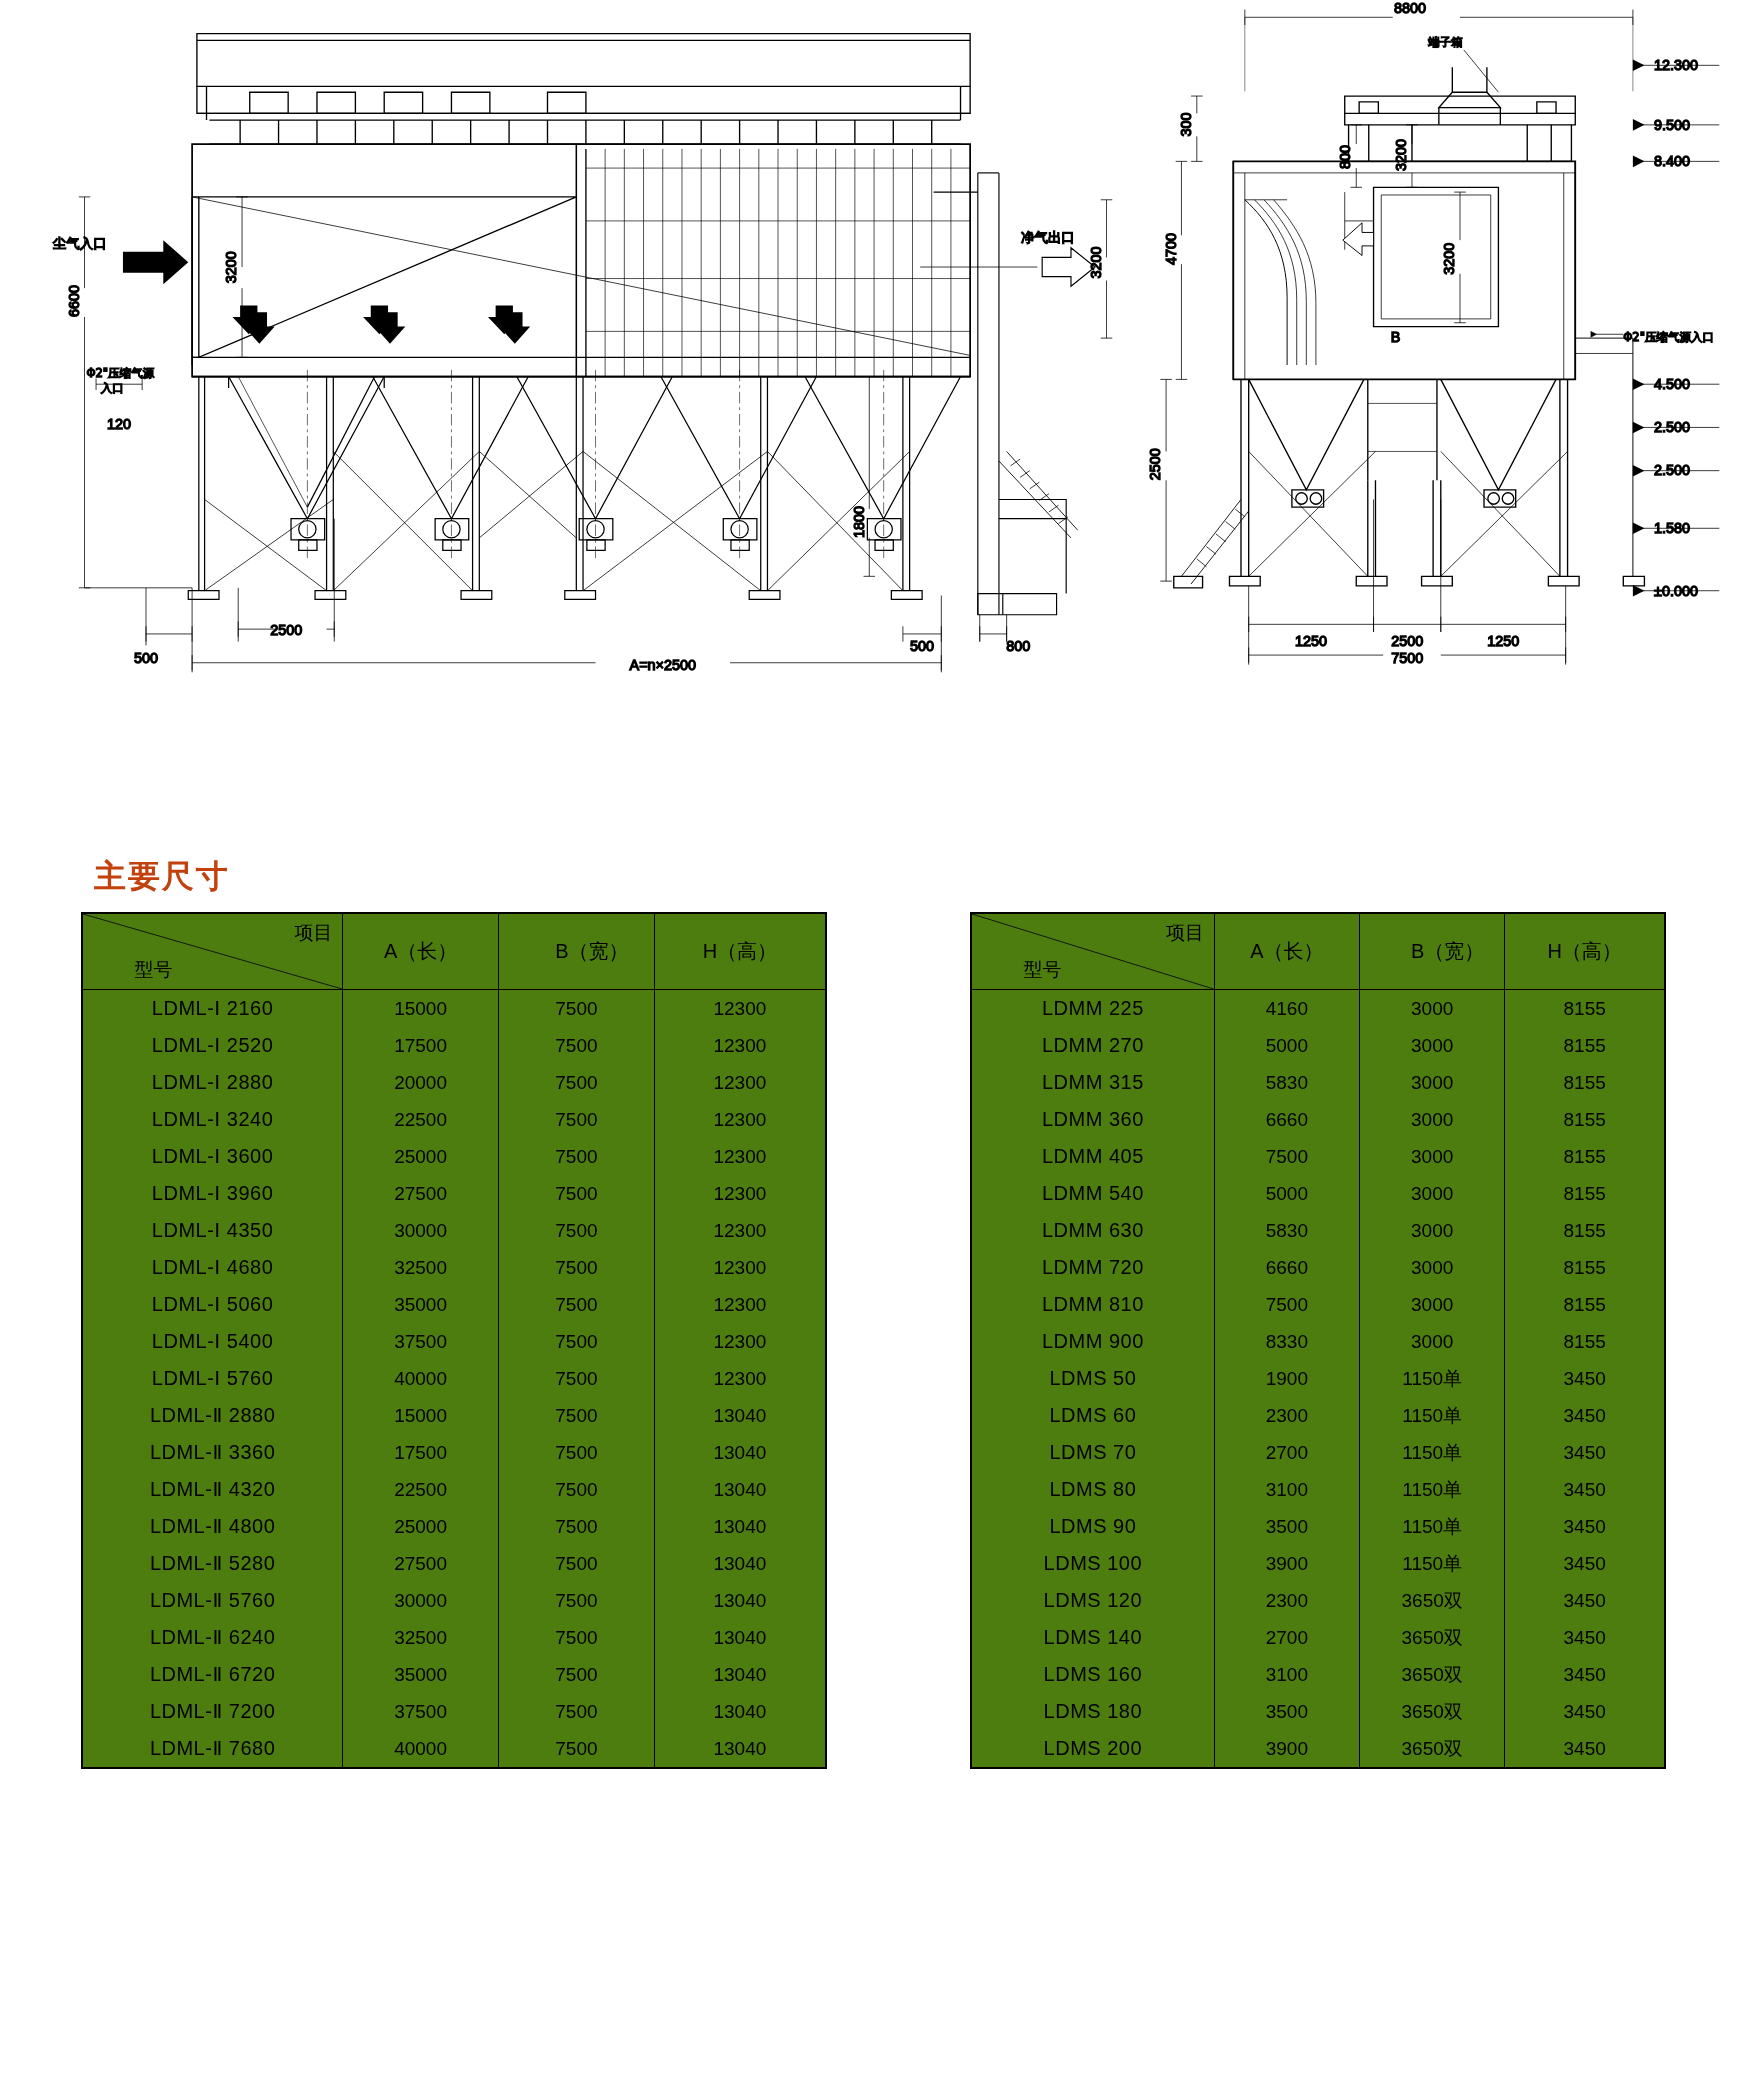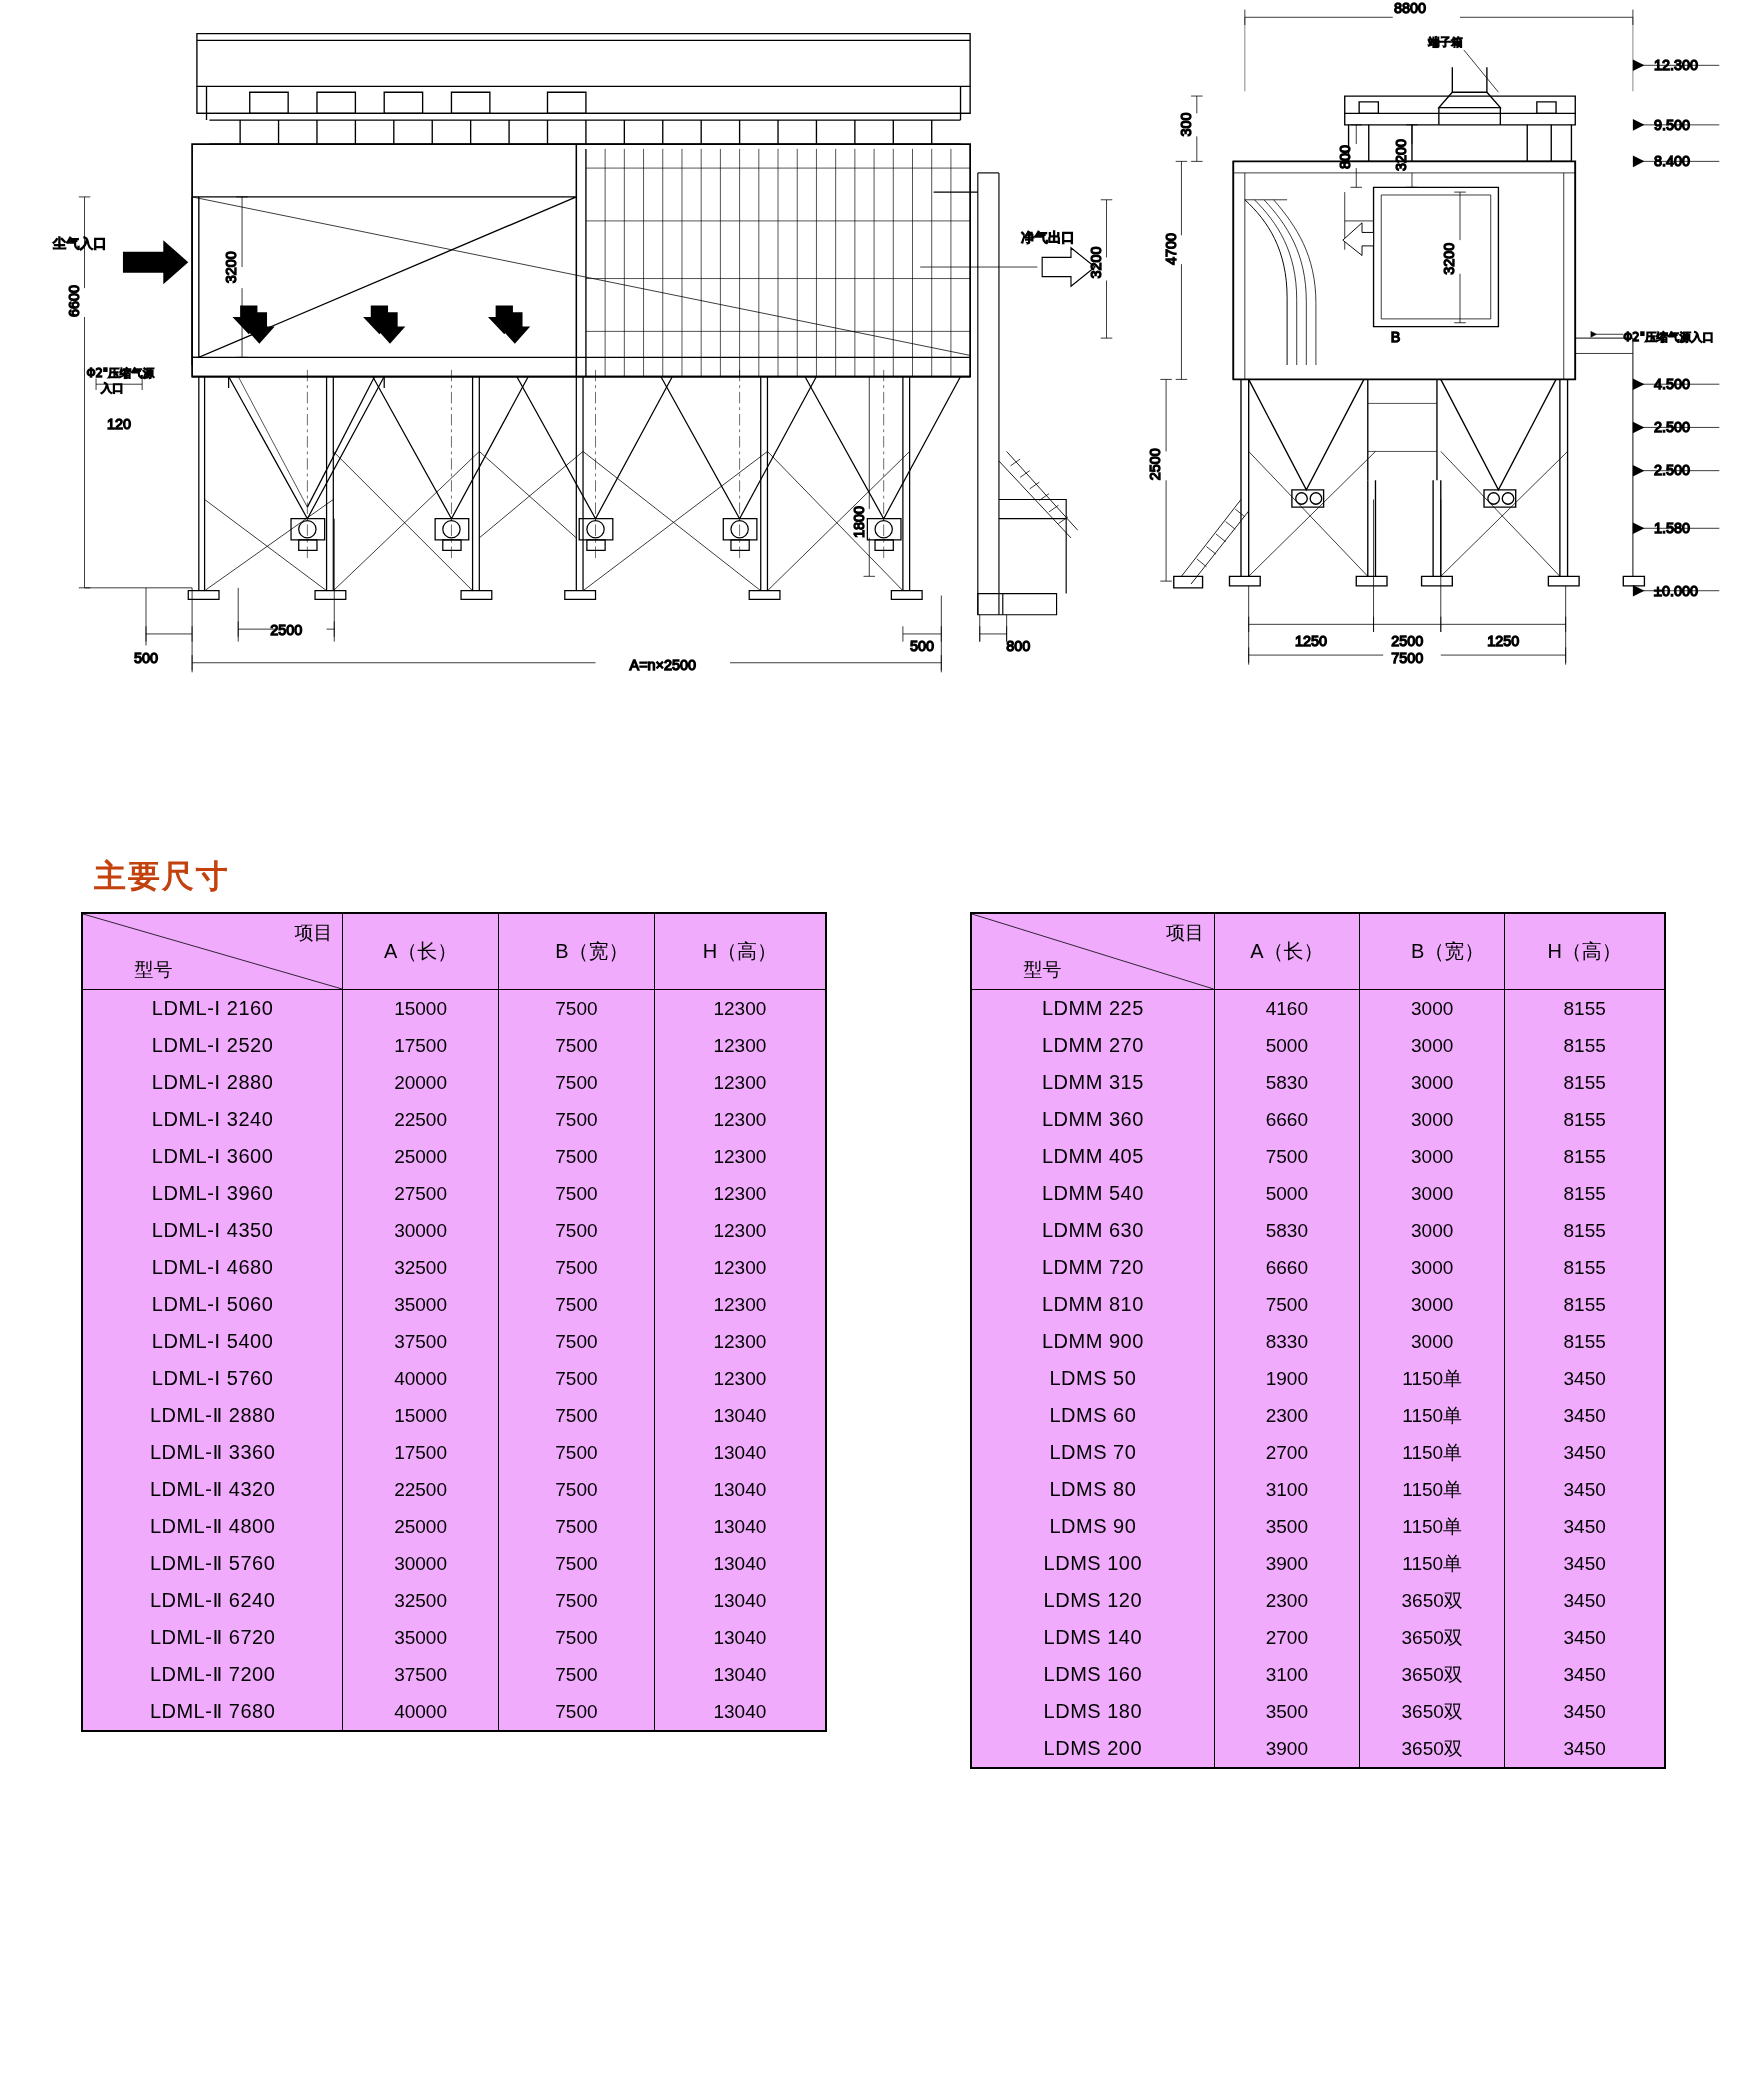--- a/index.html
+++ b/index.html
@@ -9,21 +9,21 @@
   #drawing{position:absolute;left:0;top:0;width:1752px;height:730px;}
   #drawing svg{display:block;}
 
   
   #tables-section{position:absolute;left:0;top:826px;width:1752px;}
   .section-title{
     position:absolute;left:94px;top:29px;
     font-family:"DejaVu Sans","Liberation Sans",sans-serif;
     font-size:32px;font-weight:bold;letter-spacing:1.9px;color:#c2410c;
   }
-  .tbl-wrap{position:absolute;border:2.9px solid #000;background:#f0abfc;}
+  .tbl-wrap{position:absolute;border:2.9px solid #000;background:#4d7c0f;}
   .tbl-wrap.left{left:81px;top:86px;width:742px;}
   .tbl-wrap.right{left:970px;top:86px;width:692px;}
   table.dim{border-collapse:collapse;width:100%;font-size:19px;}
   table.dim th,table.dim td{
     border-left:1.9px solid #000;border-right:1.9px solid #000;
     text-align:center;font-weight:normal;color:#000;
     font-family:"Liberation Sans","DejaVu Sans",sans-serif;
   }
   table.dim td{height:37px;line-height:37px;padding:0;}
   table.dim tr td:first-child,table.dim tr th:first-child{border-left:none;}
@@ -495,20 +495,26 @@
             <td class="c-b">7500</td>
             <td class="c-h">13040</td>
           </tr>
           <tr>
             <td class="c-model model-cell">LDML-Ⅱ 4800</td>
             <td class="c-a">25000</td>
             <td class="c-b">7500</td>
             <td class="c-h">13040</td>
           </tr>
           <tr>
+            <td class="c-model model-cell">LDML-Ⅱ 5280</td>
+            <td class="c-a">27500</td>
+            <td class="c-b">7500</td>
+            <td class="c-h">13040</td>
+          </tr>
+          <tr>
             <td class="c-model model-cell">LDML-Ⅱ 5760</td>
             <td class="c-a">30000</td>
             <td class="c-b">7500</td>
             <td class="c-h">13040</td>
           </tr>
           <tr>
             <td class="c-model model-cell">LDML-Ⅱ 6240</td>
             <td class="c-a">32500</td>
             <td class="c-b">7500</td>
             <td class="c-h">13040</td>

